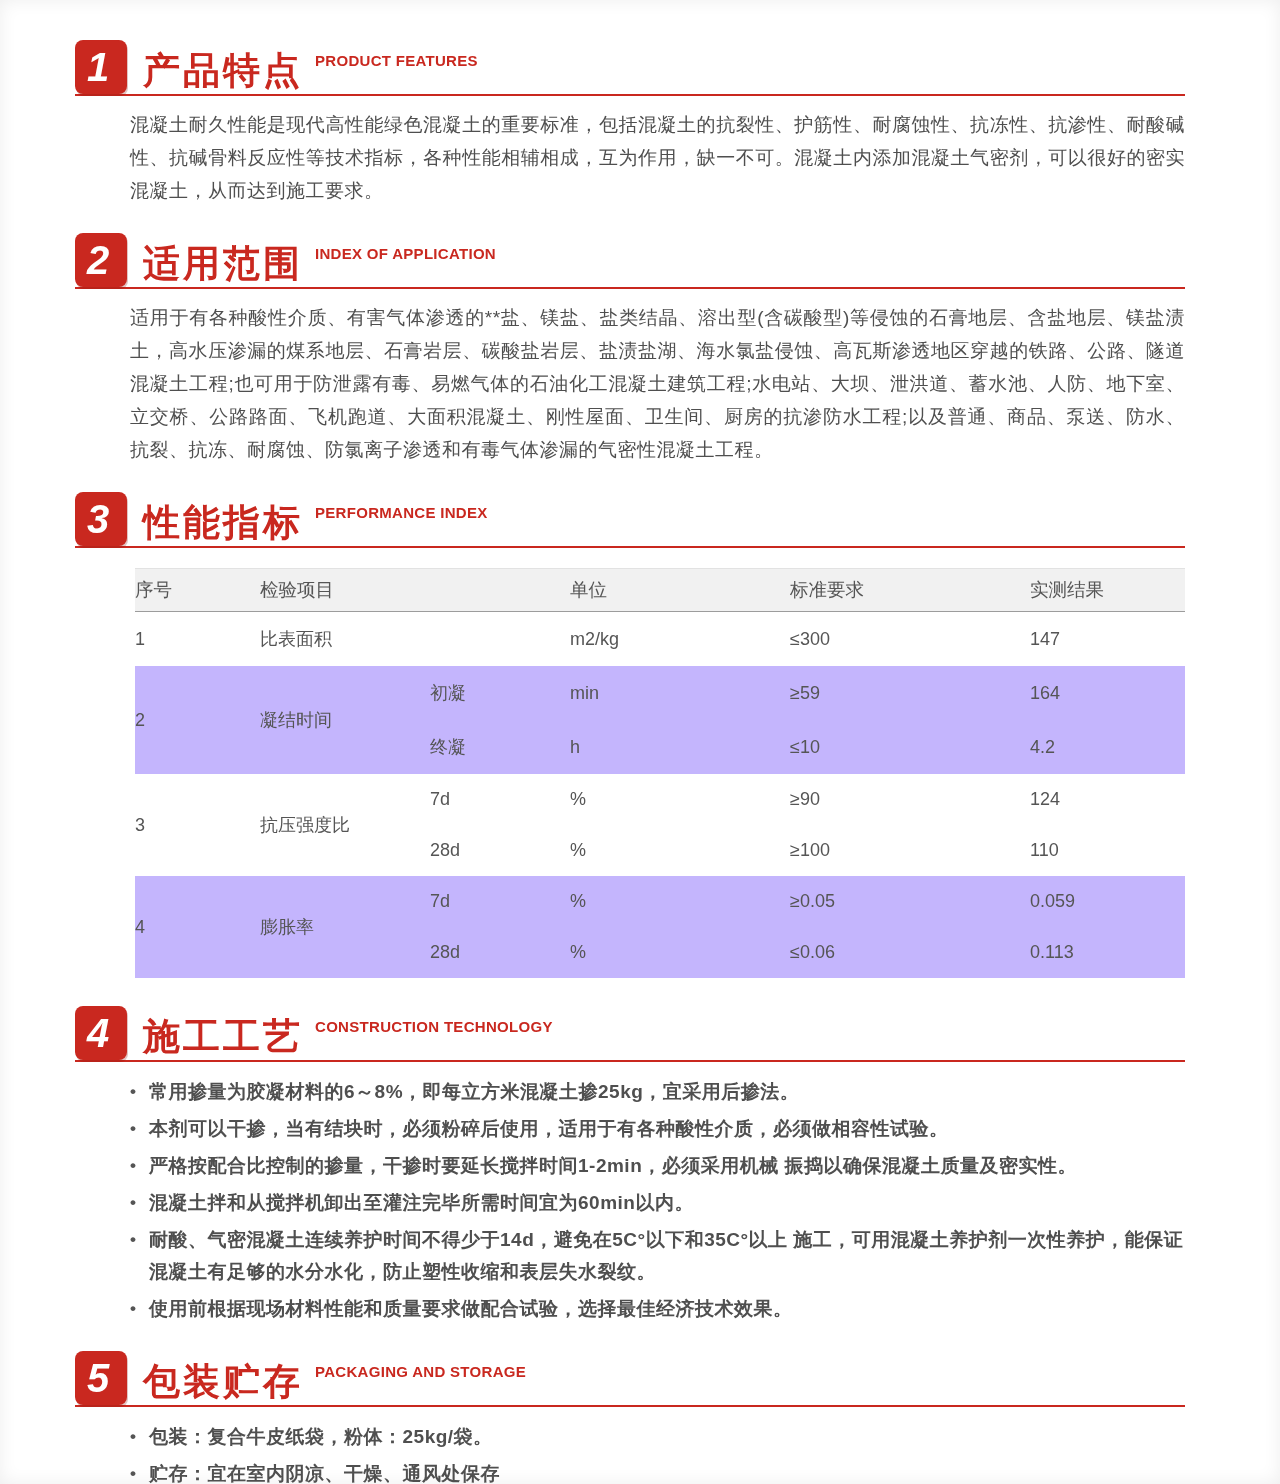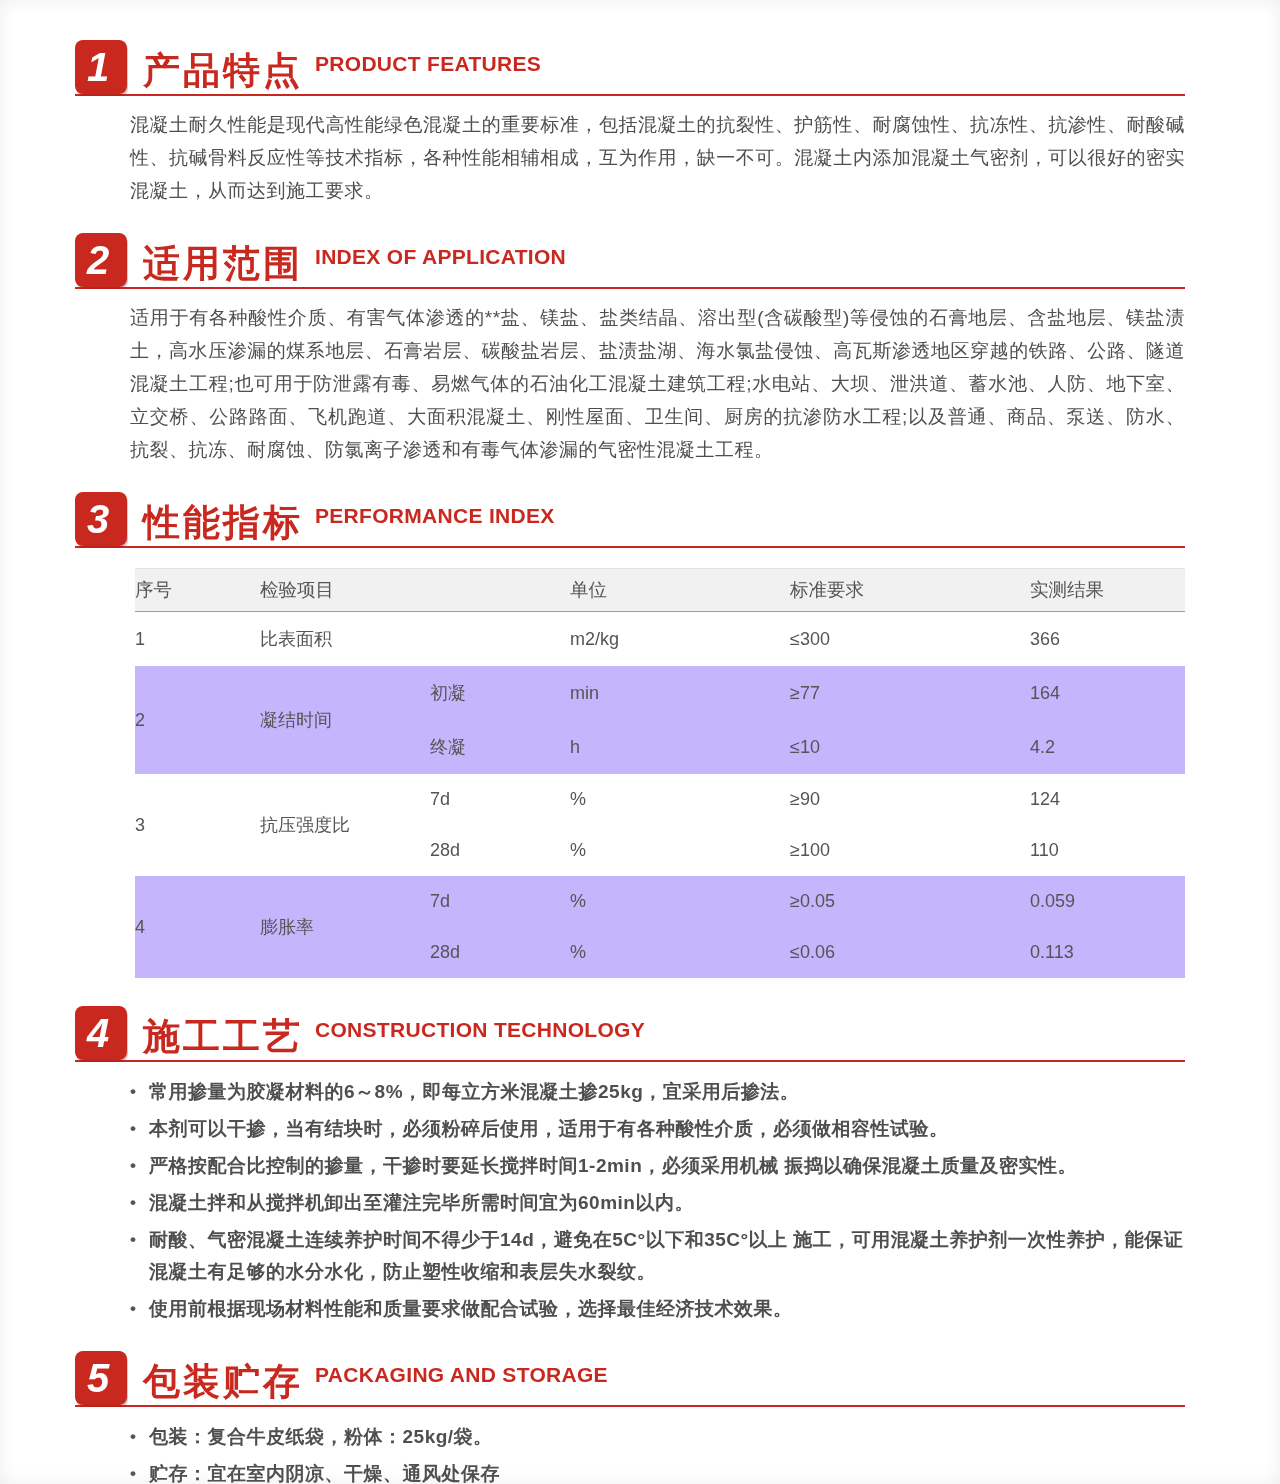--- a/index.html
+++ b/index.html
@@ -38,21 +38,21 @@
   }
   .titles{display:flex;margin-left:16px;}
   .title-cn{
     color:var(--red);
     font-size:37px;font-weight:bold;
     letter-spacing:3px;line-height:1;
     padding-bottom:5px;
   }
   .title-en{
     color:var(--red);
-    font-size:21px;font-weight:bold;
+    font-size:15px;font-weight:bold;
     letter-spacing:.3px;
     padding:0 0 12px 12px;
     white-space:nowrap;
   }
   
   .para{
     margin:12px 0 26px 55px;
     font-size:19px;line-height:33px;
     text-align:justify;
     letter-spacing:.5px;
@@ -153,29 +153,29 @@
           <th class="c-std">标准要求</th>
           <th class="c-res">实测结果</th>
         </tr>
       </thead>
       <tbody>
         <tr>
           <td class="c-no">1</td>
           <td class="c-item" colspan="2">比表面积</td>
           <td class="c-unit">m2/kg</td>
           <td class="c-std">≤300</td>
-          <td class="c-res">366</td>
+          <td class="c-res">147</td>
         </tr>
 
         <tr class="shade">
           <td class="c-no" rowspan="2">2</td>
           <td class="c-item" rowspan="2">凝结时间</td>
           <td class="c-sub">初凝</td>
           <td class="c-unit">min</td>
-          <td class="c-std">≥77</td>
+          <td class="c-std">≥59</td>
           <td class="c-res">164</td>
         </tr>
         <tr class="shade">
           <td class="c-sub">终凝</td>
           <td class="c-unit">h</td>
           <td class="c-std">≤10</td>
           <td class="c-res">4.2</td>
         </tr>
 
         <tr>

